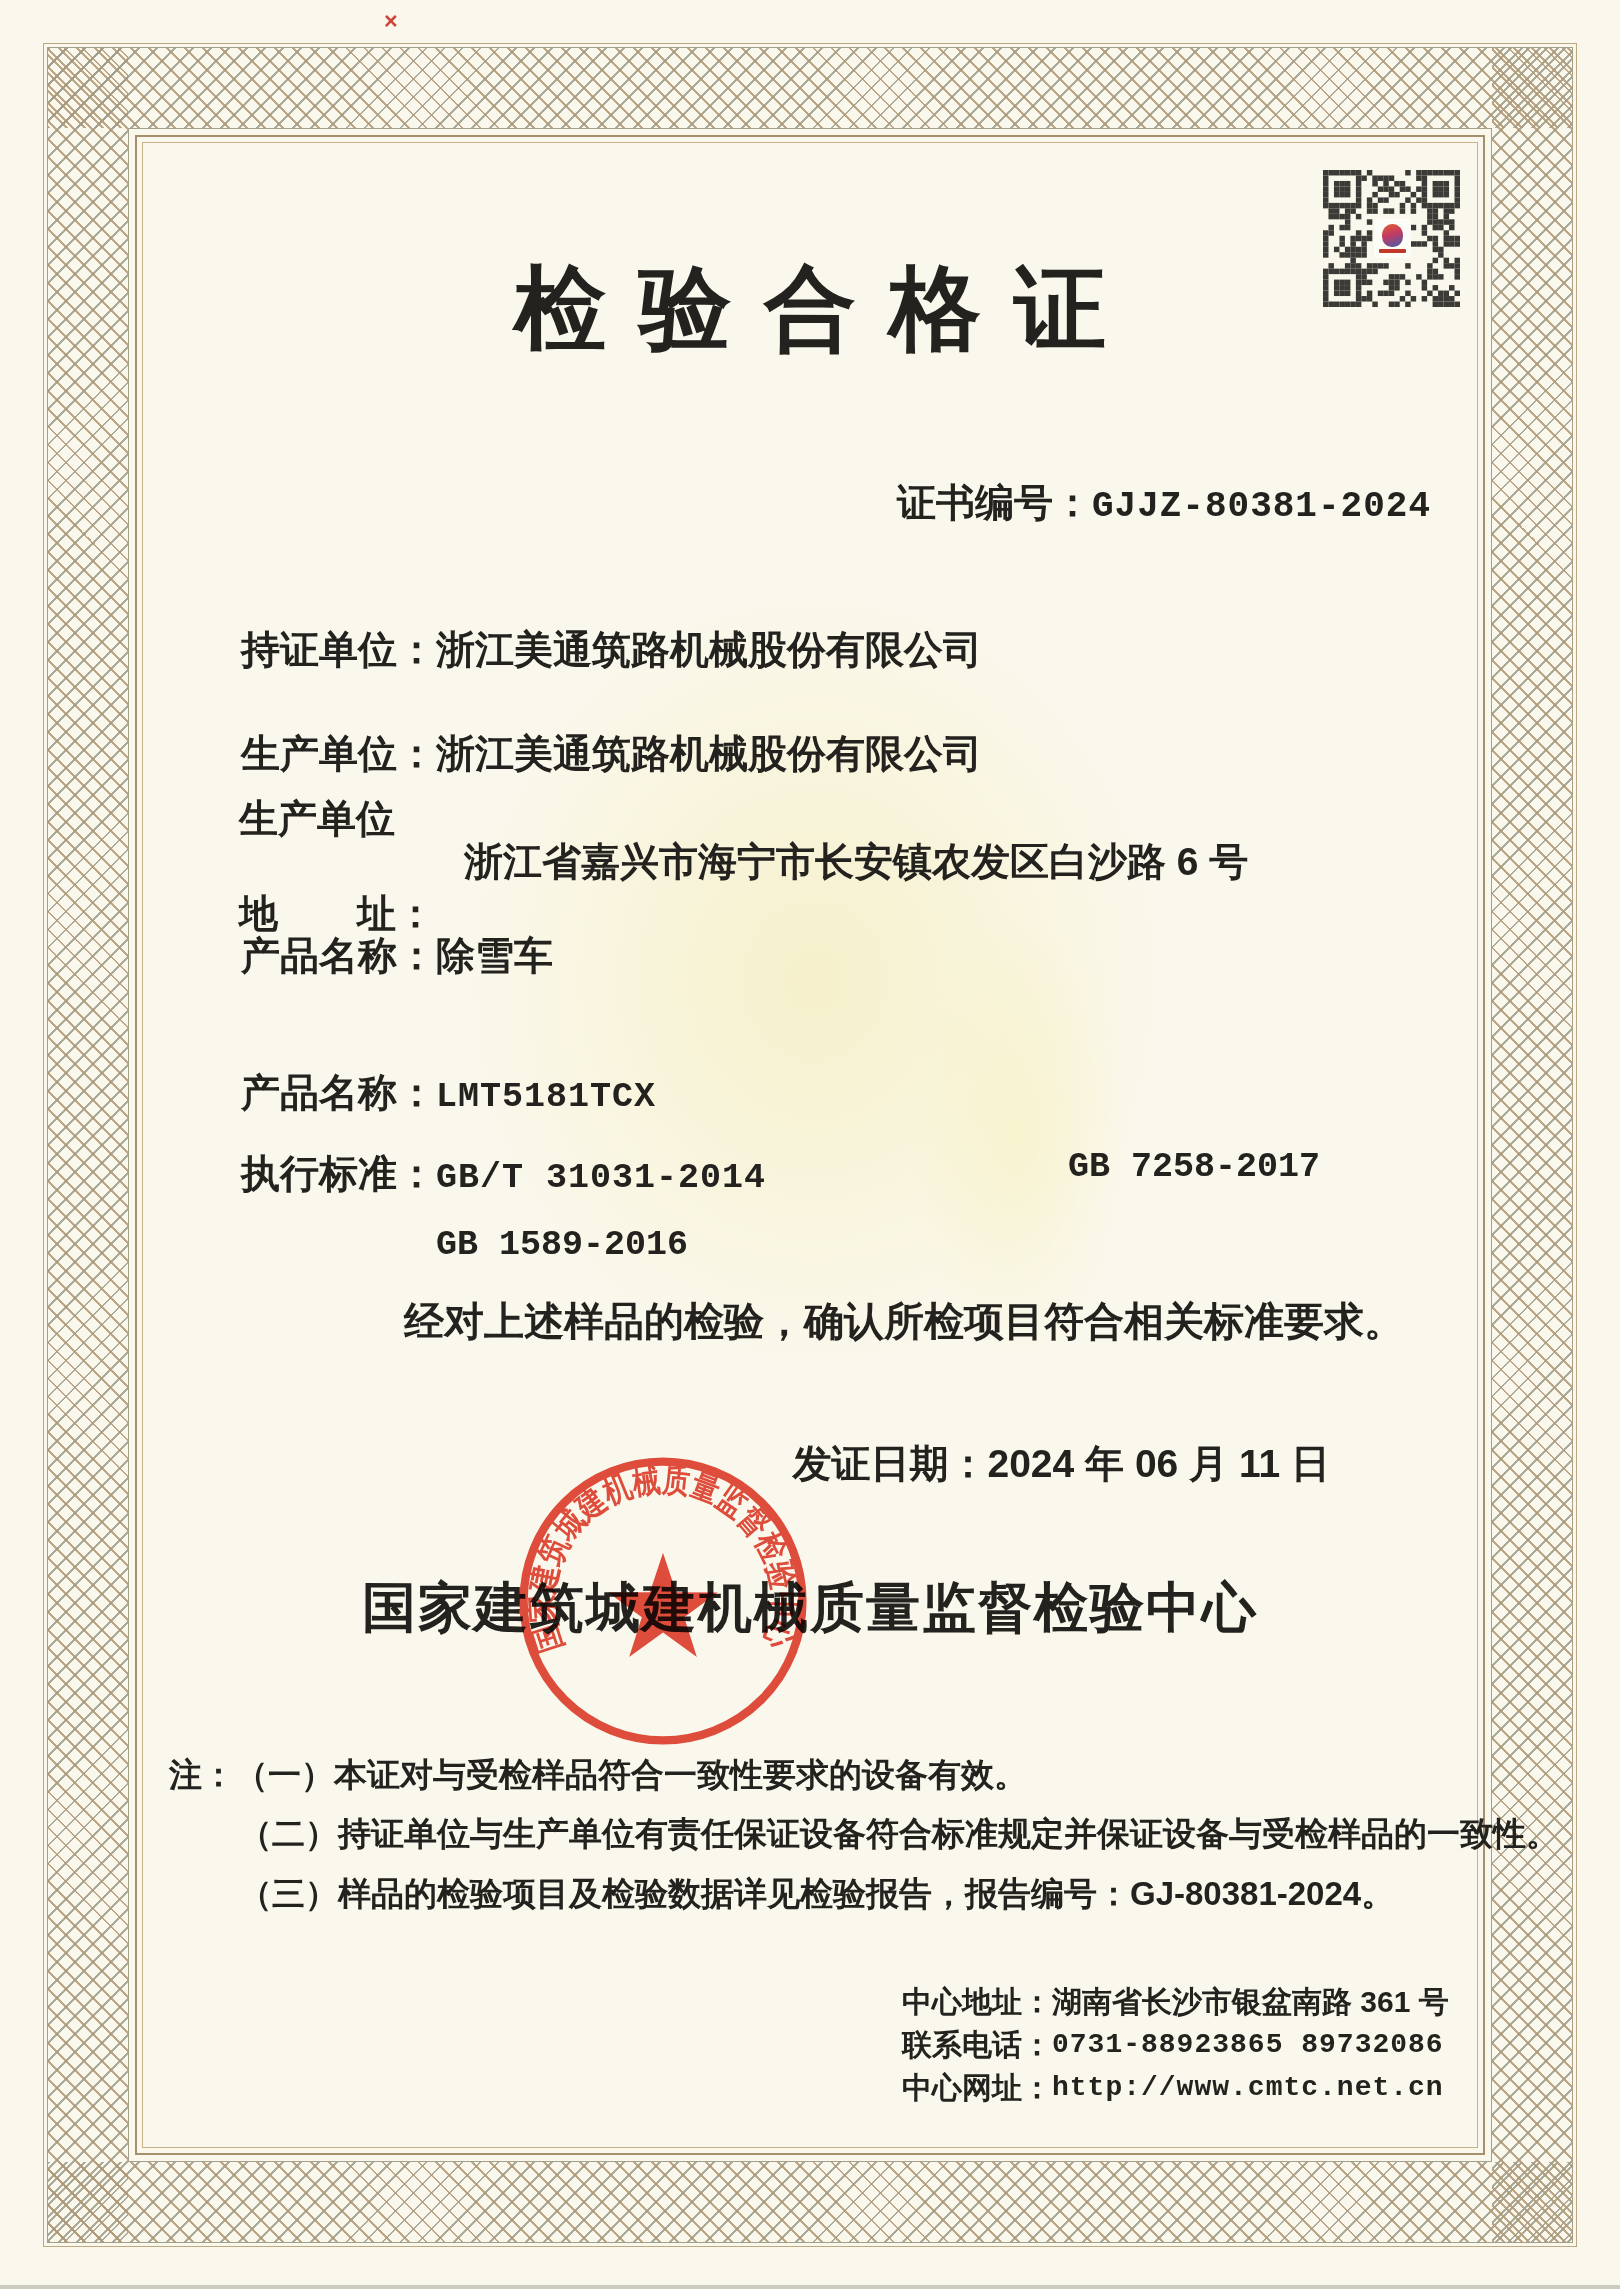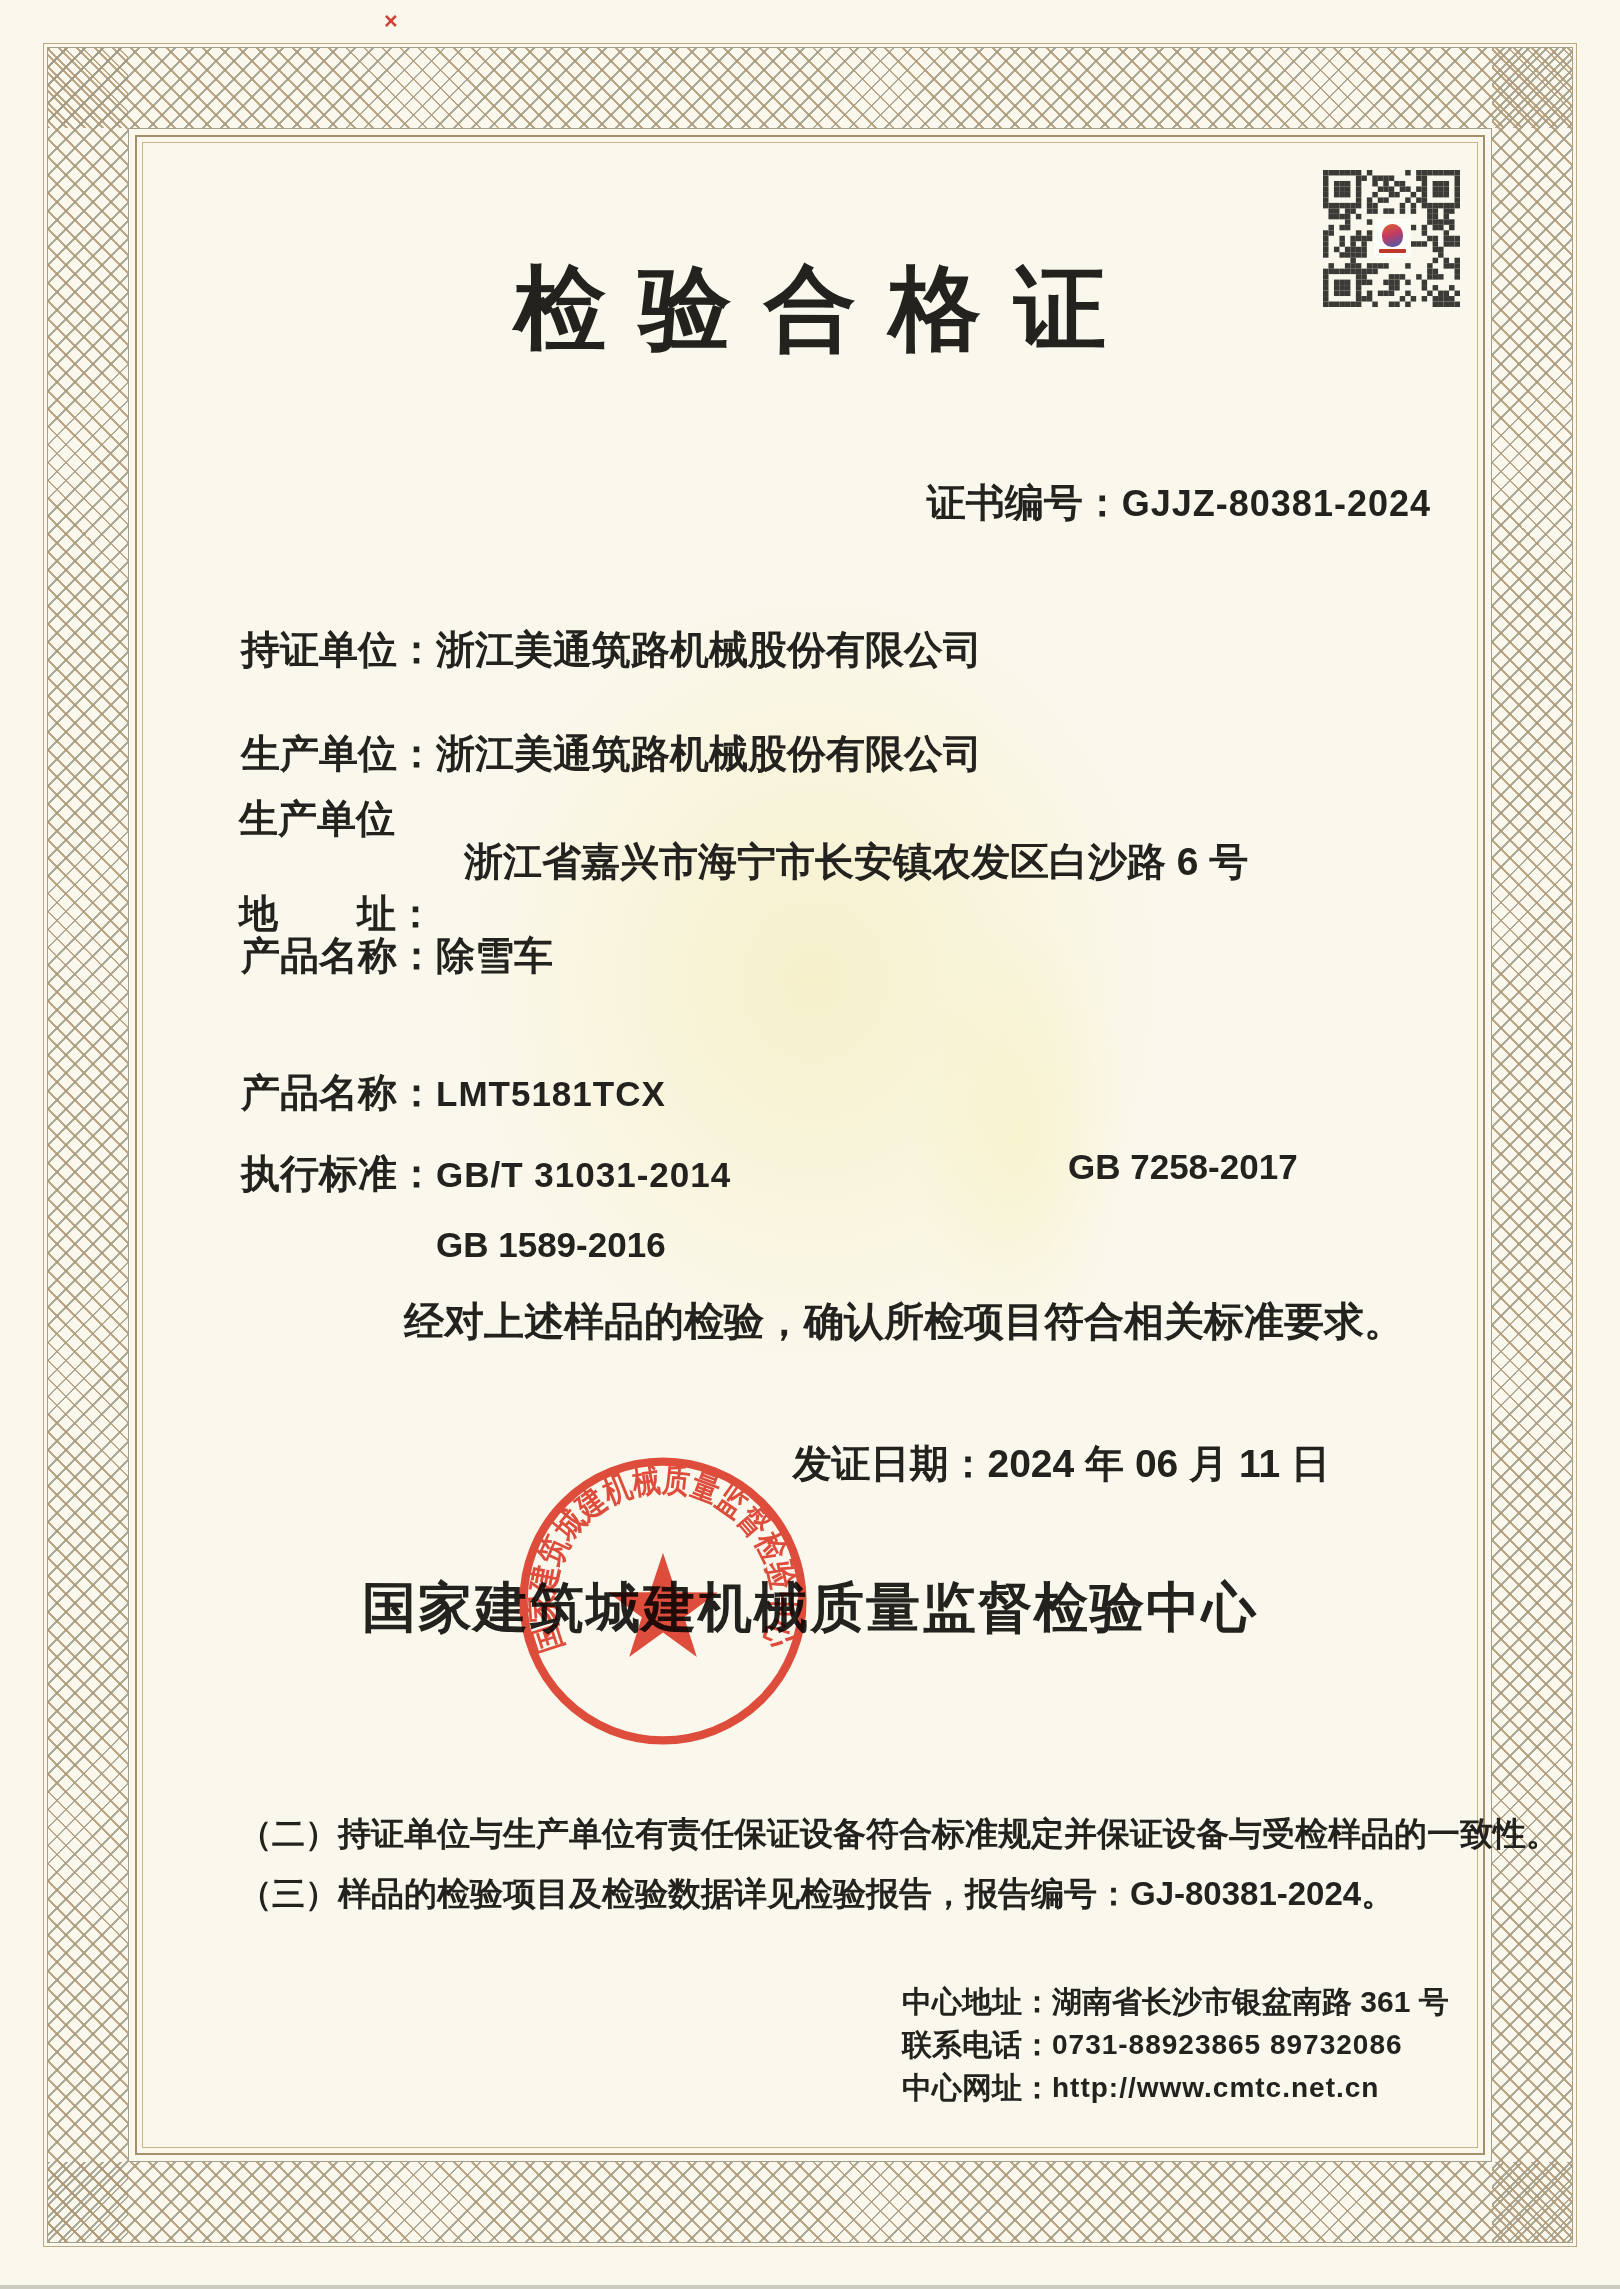--- a/index.html
+++ b/index.html
@@ -42,21 +42,21 @@
     background:linear-gradient(160deg,#e0622d 0%,#c43a63 45%,#3f5fae 100%);}
   .qr-logo .tag{width:27.4px;height:3.9px;background:#c0392b;border-radius:1px;}
 
   
   .title{
     position:absolute;left:0;width:100%;top:247px;margin:0;text-align:center;
     font-size:92px;font-weight:700;letter-spacing:33px;text-indent:33px;
   }
   .certno{position:absolute;right:189px;top:476px;font-size:39px;font-weight:700;
     display:flex;align-items:baseline;}
-  .mono{font-family:Liberation Sans, sans-serif;}
+  .mono{font-family:Liberation Mono, monospace;}
   .certno .mono{font-size:36px;letter-spacing:1px;}
 
   .row{position:absolute;left:233px;display:flex;align-items:baseline;
     font-size:39px;font-weight:700;}
   .flabel{width:203px;flex:0 0 203px;text-align:right;}
   .fvalue{white-space:nowrap;}
   .fvalue.mono{font-size:35px;letter-spacing:1px;}
 
   .addr-label{position:absolute;left:239px;top:792px;width:203px;font-size:39px;font-weight:700;}
   .addr-label .ln2{display:flex;justify-content:space-between;width:196px;margin-top:41px;}
@@ -450,20 +450,23 @@
     <svg viewBox="0 0 340 340">
       <circle cx="170" cy="170" r="150" fill="none" stroke-width="9" stroke="#e03b2c"></circle>
       <path id="seal-arc" d="M 63.1 219.9 A 118 118 0 1 1 276.9 219.9" fill="none"></path>
       <text font-size="36" font-weight="bold" fill="#e03b2c">
         <textPath href="#seal-arc" textLength="470" lengthAdjust="spacingAndGlyphs">国家建筑城建机械质量监督检验中心</textPath>
       </text>
       <polygon points="170,118 184.1,160.6 229,160.8 192.8,187.4 206.4,230.2 170,204 133.6,230.2 147.2,187.4 111,160.8 155.9,160.6" fill="#e03b2c"></polygon>
     </svg>
   </div>
 
+  <div class="note note1">
+    <span>注：</span><span>（一）本证对与受检样品符合一致性要求的设备有效。</span>
+  </div>
   <div class="note note2">（二）持证单位与生产单位有责任保证设备符合标准规定并保证设备与受检样品的一致性。</div>
   <div class="note note3">（三）样品的检验项目及检验数据详见检验报告，报告编号：GJ-80381-2024。</div>
 
   <div class="contact">
     <div class="cline">
       <span>中心地址：</span>
       <span>湖南省长沙市银盆南路 361 号</span>
     </div>
     <div class="cline">
       <span>联系电话：</span>

